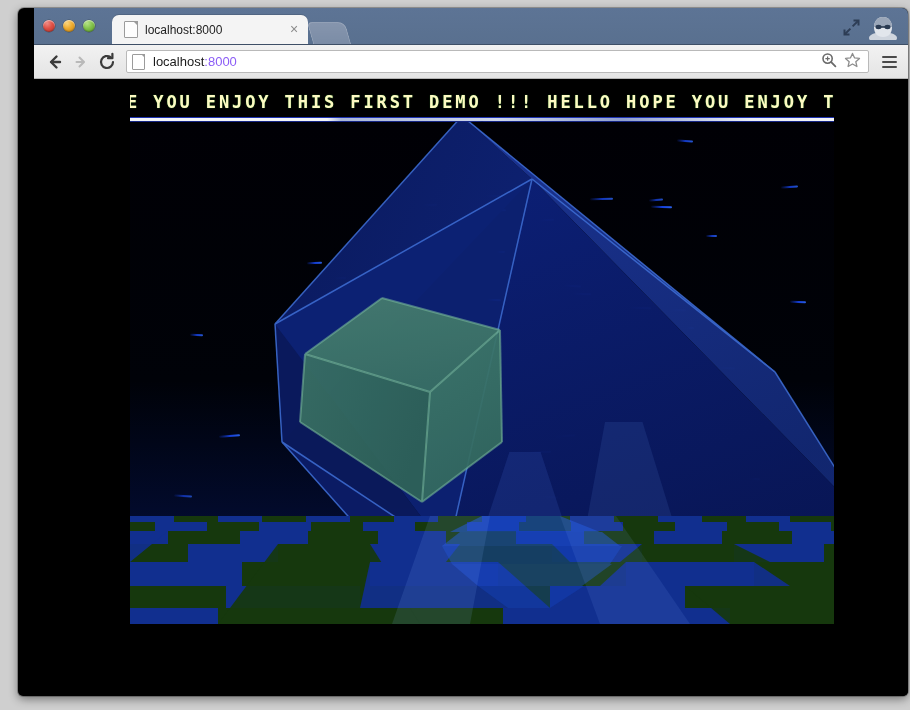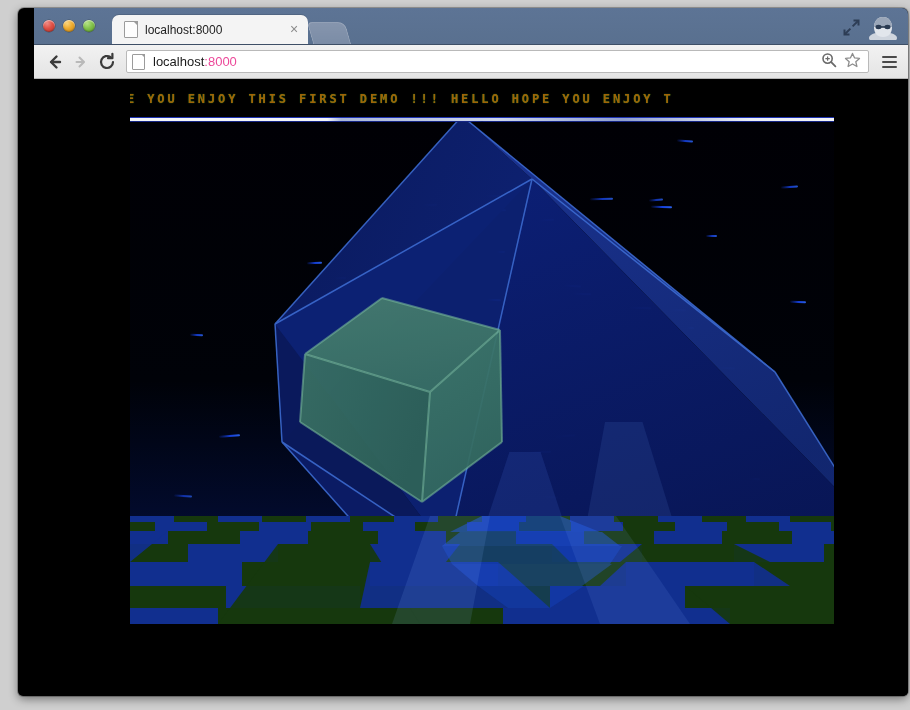--- a/index.html
+++ b/index.html
@@ -172,21 +172,21 @@
     position: absolute;
     top: -1px; right: -1px;
     border-left: 4px solid transparent;
     border-top: 4px solid #9b9b9b;
   }
   #url-text {
     font-size: 13px;
     color: #1a1a1a;
     white-space: nowrap;
   }
-  #url-text .port { color: #ec4899; }
+  #url-text .port { color: #8b5cf6; }
   .omni-right {
     margin-left: auto;
     display: flex;
     align-items: center;
     gap: 7px;
     padding-right: 2px;
   }
   .menu-btn {
     width: 22px; height: 24px;
     display: flex; flex-direction: column; justify-content: center;
@@ -229,23 +229,23 @@
     height: 27px;
     overflow: hidden;
     background: #000;
   }
   #scroller-text {
     position: absolute;
     left: -3px;
     top: 2px;
     font-family: "DejaVu Sans Mono", monospace;
     font-weight: bold;
-    font-size: 12px;
+    font-size: 17px;
     letter-spacing: 2.9px;
-    color: #a16207;
+    color: #fef9c3;
     white-space: nowrap;
     text-shadow: 0 0 1px #2f9e2c;
   }
 
   
   #beam {
     position: absolute;
     left: 0;
     top: 27px;
     width: 100%;

